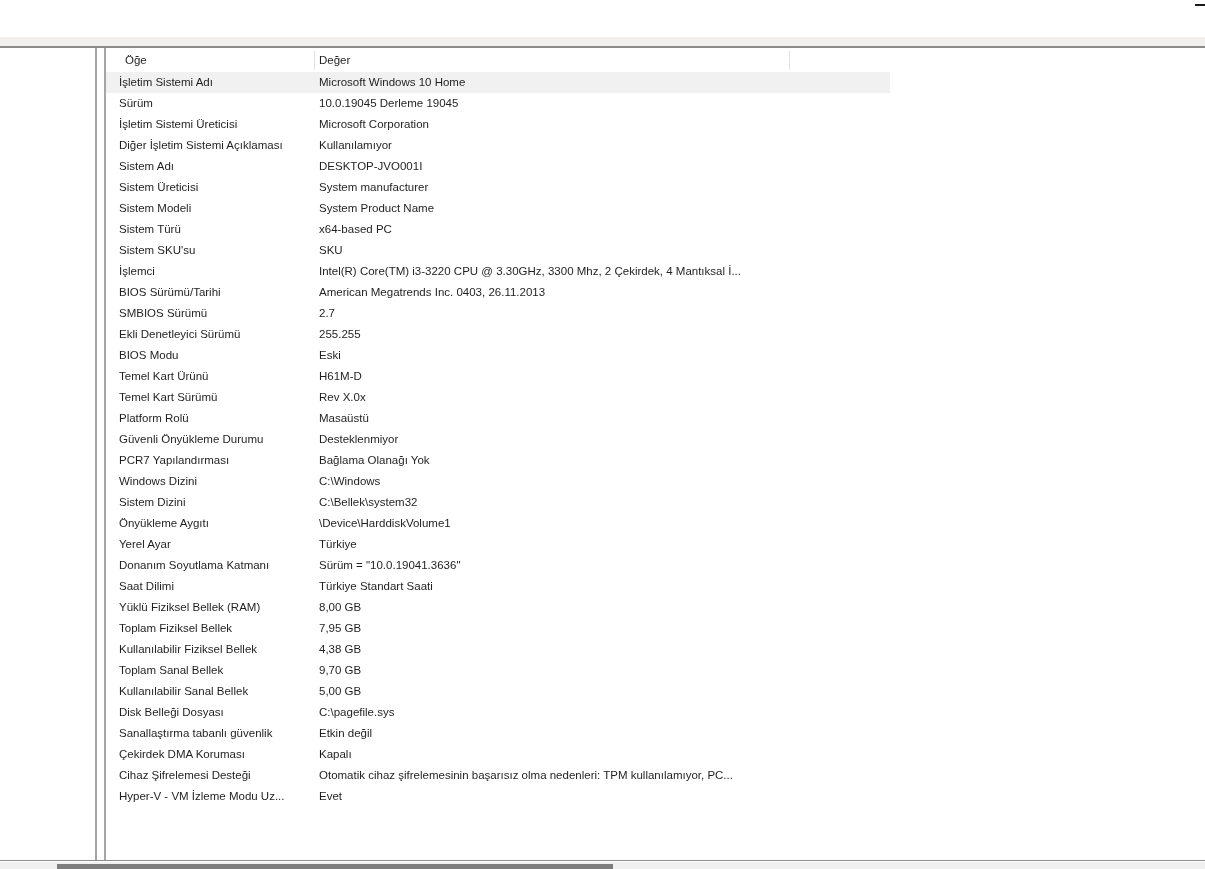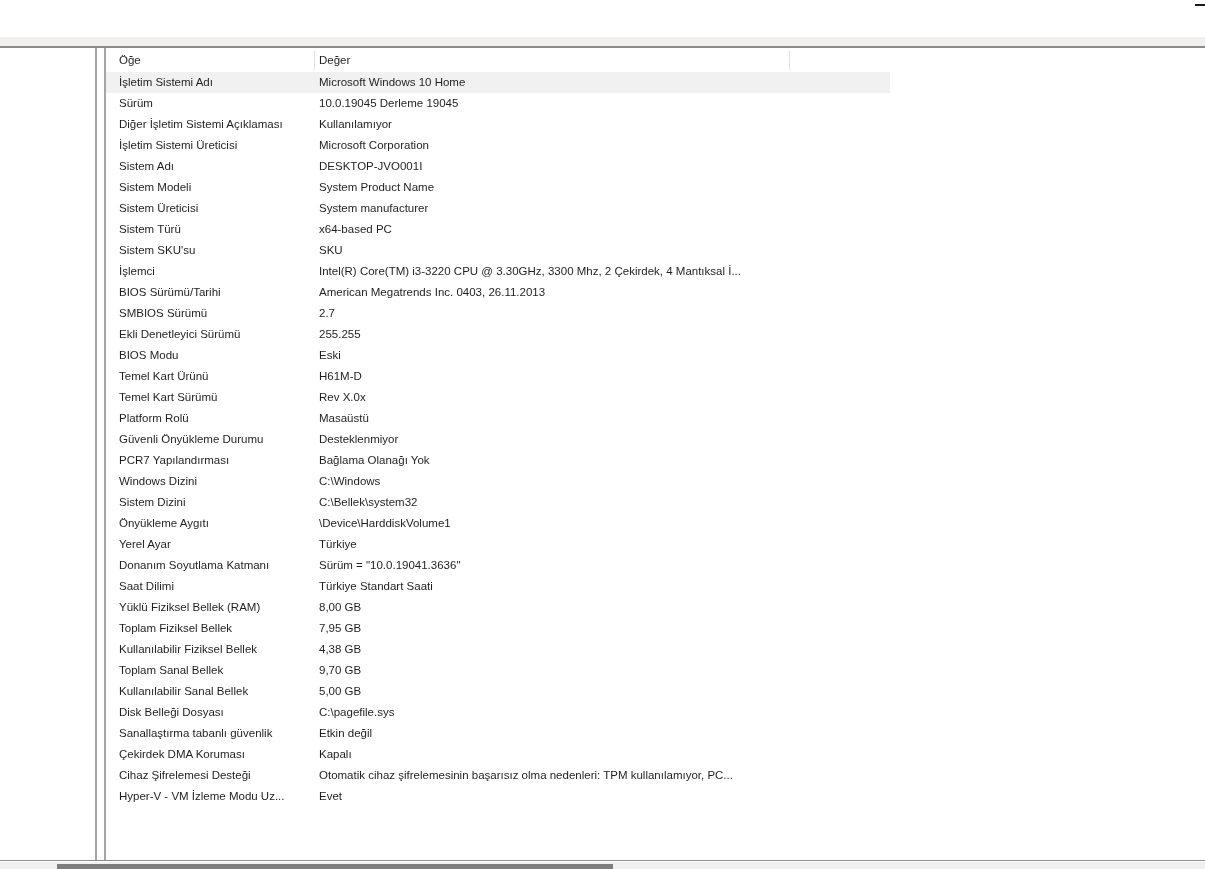--- a/index.html
+++ b/index.html
@@ -83,21 +83,21 @@
   }
   .list-header .hcell {
     position: absolute;
     top: 0;
     height: 24px;
     line-height: 24px;
     font-size: 11.5px;
     color: #1f1f1f;
     white-space: nowrap;
   }
-  .hcell.item-col  { left: 13px; text-align: center; }
+  .hcell.item-col  { left: 19px; text-align: center; }
   .hcell.value-col { left: 213px; }
   .header-divider {
     position: absolute;
     top: 3px;
     width: 1px;
     height: 19px;
     background: #e2e2e2;
   }
   .header-divider.d1 { left: 208px; }
   .header-divider.d2 { left: 683px; }
@@ -183,38 +183,38 @@
   <div class="rows">
       <div class="row selected">
     <div class="cell item">İşletim Sistemi Adı</div>
     <div class="cell value">Microsoft Windows 10 Home</div>
   </div>
       <div class="row">
     <div class="cell item">Sürüm</div>
     <div class="cell value">10.0.19045 Derleme 19045</div>
   </div>
       <div class="row">
+    <div class="cell item">İşletim Sistemi Üreticisi</div>
+    <div class="cell value">Microsoft Corporation</div>
+  </div>
+      <div class="row">
     <div class="cell item">Diğer İşletim Sistemi Açıklaması</div>
     <div class="cell value">Kullanılamıyor</div>
   </div>
       <div class="row">
-    <div class="cell item">İşletim Sistemi Üreticisi</div>
-    <div class="cell value">Microsoft Corporation</div>
-  </div>
-      <div class="row">
     <div class="cell item">Sistem Adı</div>
     <div class="cell value">DESKTOP-JVO001I</div>
   </div>
       <div class="row">
+    <div class="cell item">Sistem Üreticisi</div>
+    <div class="cell value">System manufacturer</div>
+  </div>
+      <div class="row">
     <div class="cell item">Sistem Modeli</div>
     <div class="cell value">System Product Name</div>
-  </div>
-      <div class="row">
-    <div class="cell item">Sistem Üreticisi</div>
-    <div class="cell value">System manufacturer</div>
   </div>
       <div class="row">
     <div class="cell item">Sistem Türü</div>
     <div class="cell value">x64-based PC</div>
   </div>
       <div class="row">
     <div class="cell item">Sistem SKU'su</div>
     <div class="cell value">SKU</div>
   </div>
       <div class="row">

